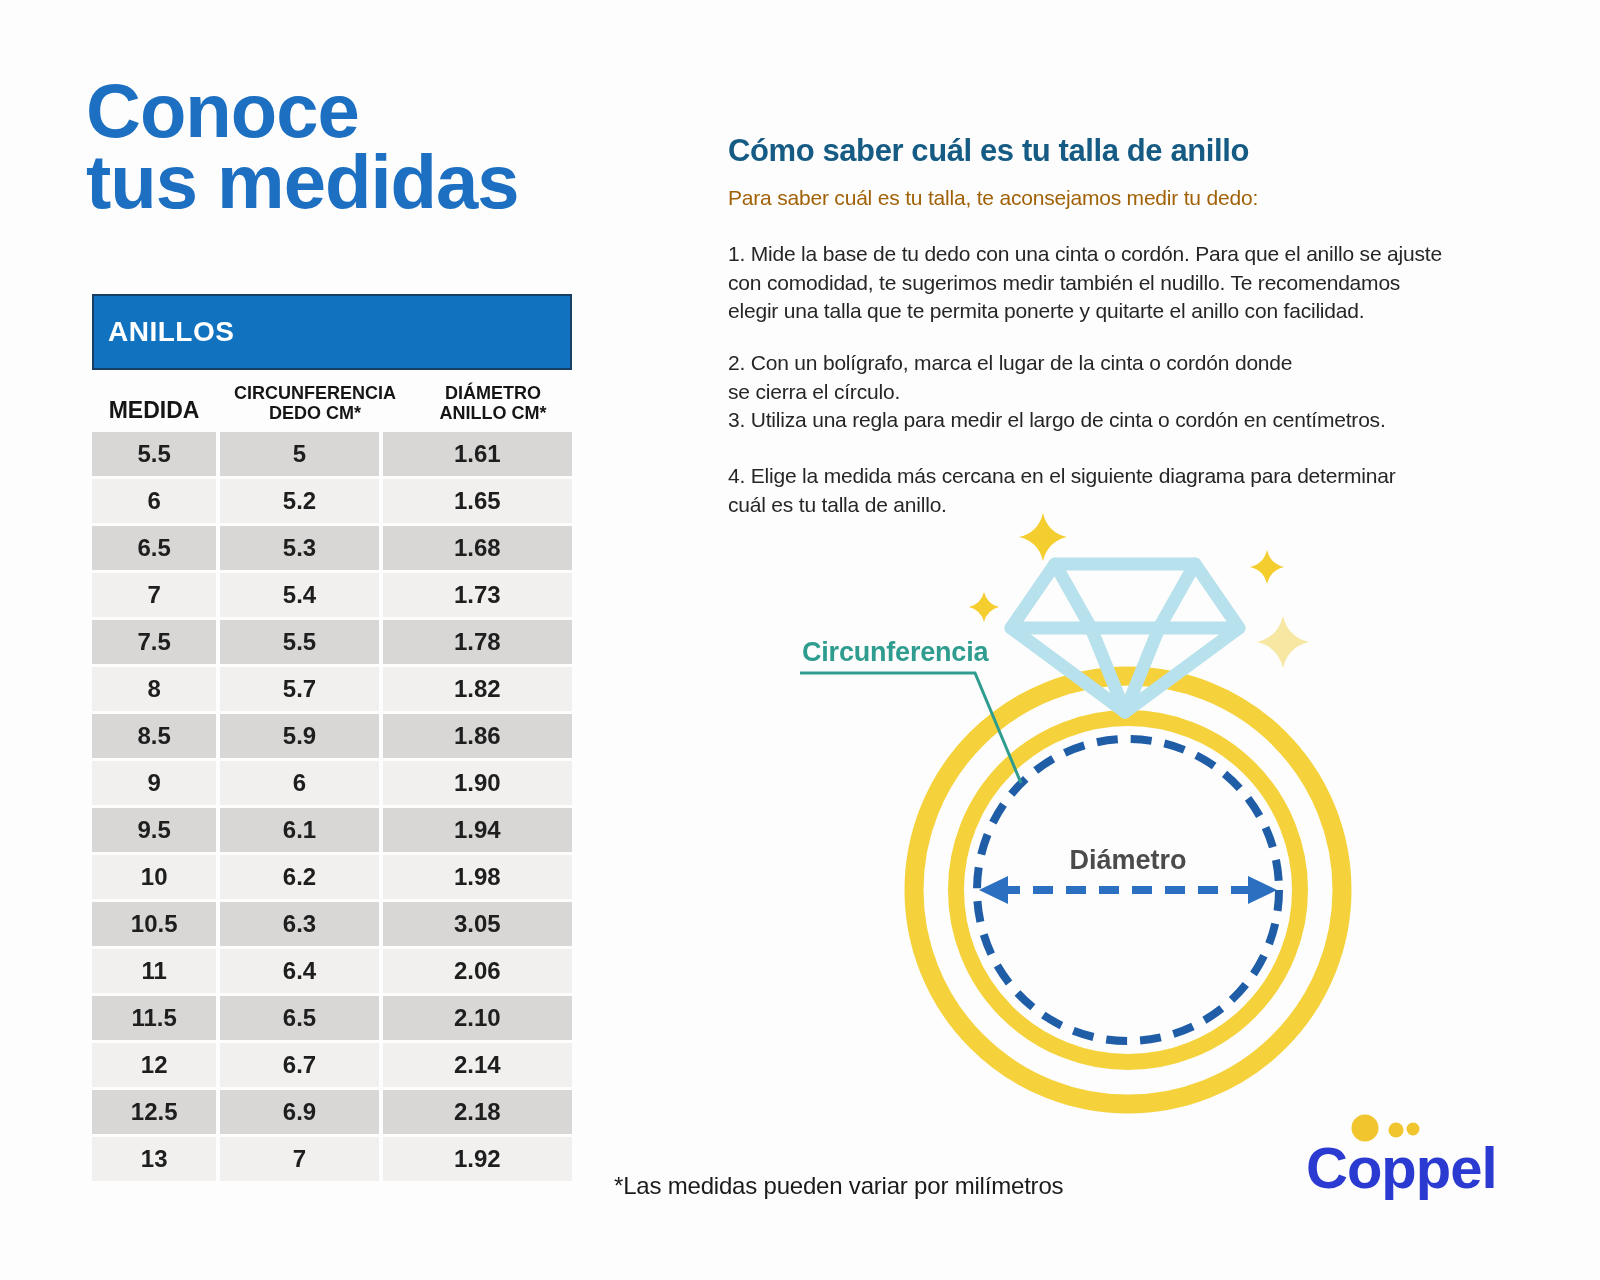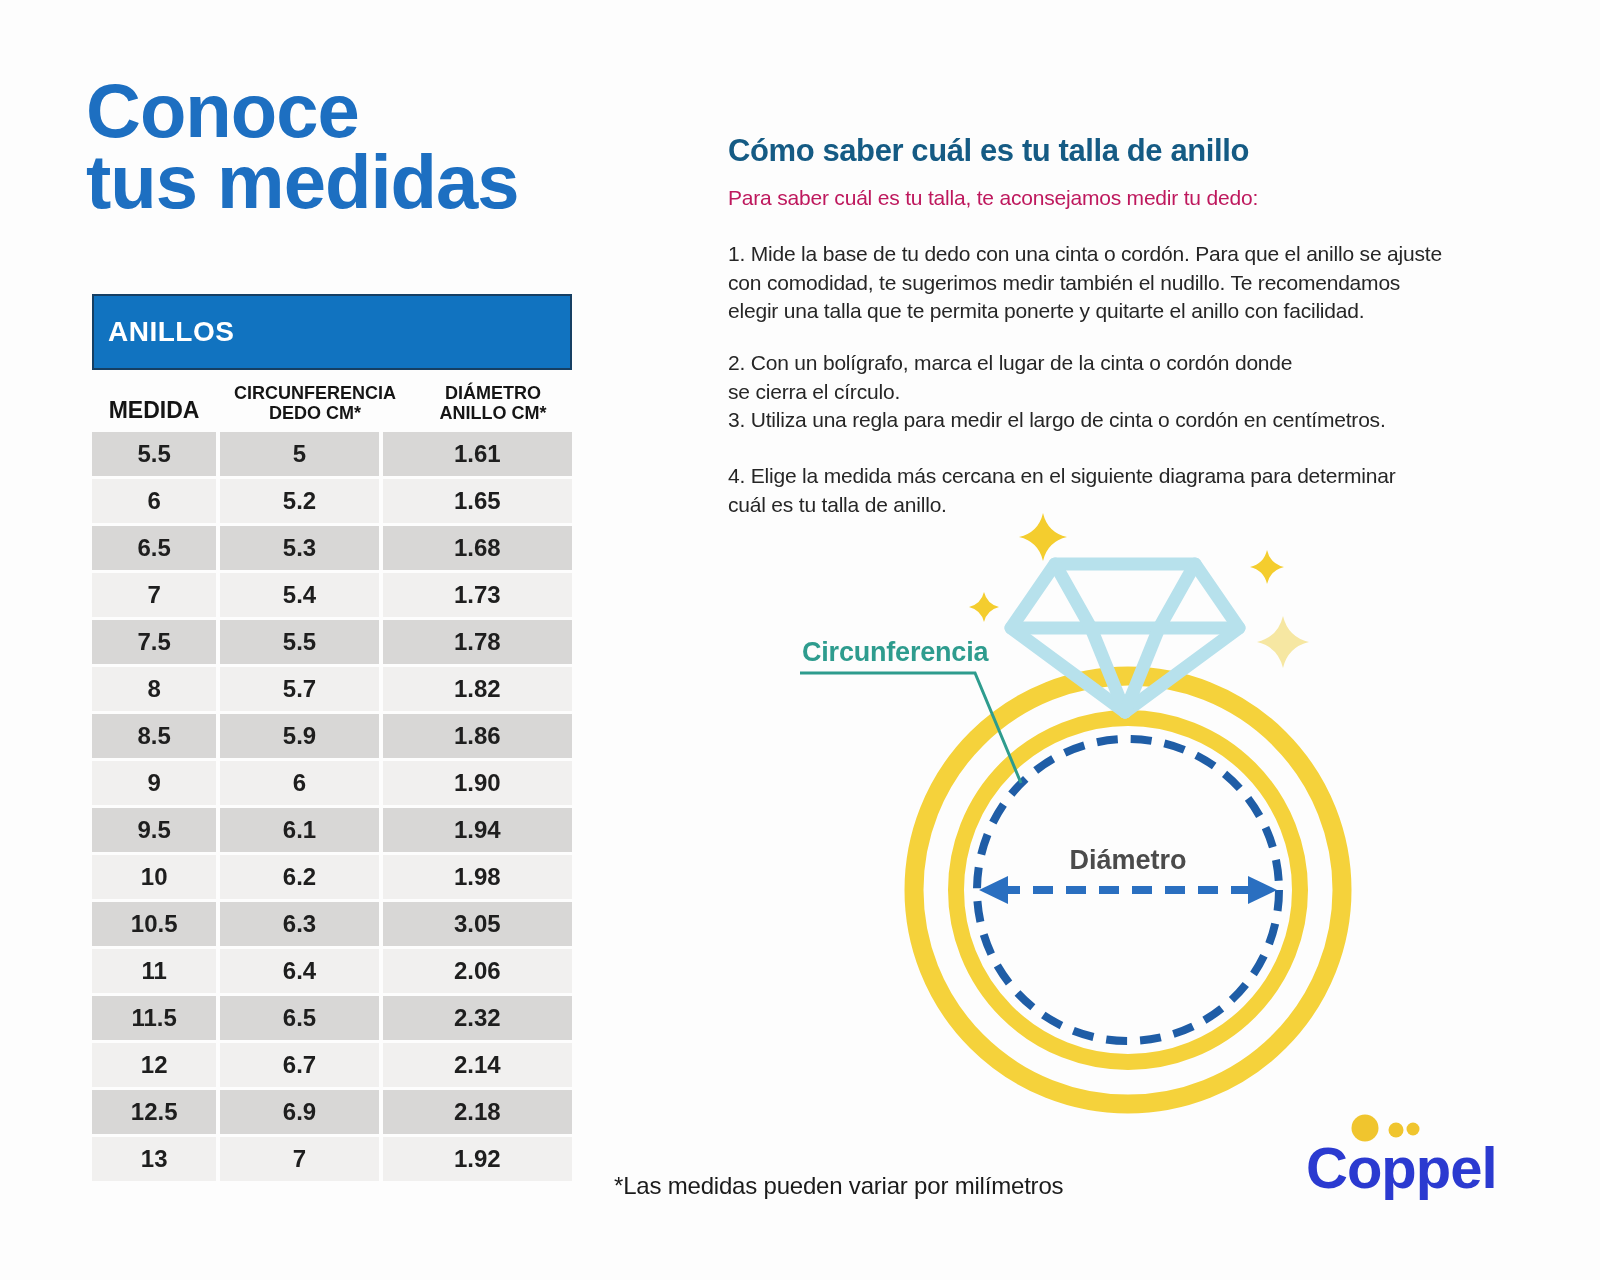--- a/index.html
+++ b/index.html
@@ -37,21 +37,21 @@
   .trow.dark .tcell{background:var(--row_dark);}
   .trow.light .tcell{background:var(--row_light);}
   
   .guide-heading{
     position:absolute;left:728px;top:133px;
     font-size:31px;font-weight:bold;letter-spacing:-.4px;
     color:var(--heading_blue);
   }
   .guide-intro{
     position:absolute;left:728px;top:186px;
-    font-size:21px;color:#be185d;letter-spacing:-.2px;
+    font-size:21px;color:#a16207;letter-spacing:-.2px;
   }
   .step{
     position:absolute;left:728px;width:880px;
     font-size:21px;color:#262626;line-height:1.36;letter-spacing:-.2px;
     white-space:pre-line;
   }
   .step1{top:240px;}
   .step23{top:349px;}
   .step4{top:462px;}
   
@@ -155,21 +155,21 @@
           <div class="tcell">3.05</div>
         </div>
         <div class="trow light">
           <div class="tcell">11</div>
           <div class="tcell">6.4</div>
           <div class="tcell">2.06</div>
         </div>
         <div class="trow dark">
           <div class="tcell">11.5</div>
           <div class="tcell">6.5</div>
-          <div class="tcell">2.32</div>
+          <div class="tcell">2.10</div>
         </div>
         <div class="trow light">
           <div class="tcell">12</div>
           <div class="tcell">6.7</div>
           <div class="tcell">2.14</div>
         </div>
         <div class="trow dark">
           <div class="tcell">12.5</div>
           <div class="tcell">6.9</div>
           <div class="tcell">2.18</div>

